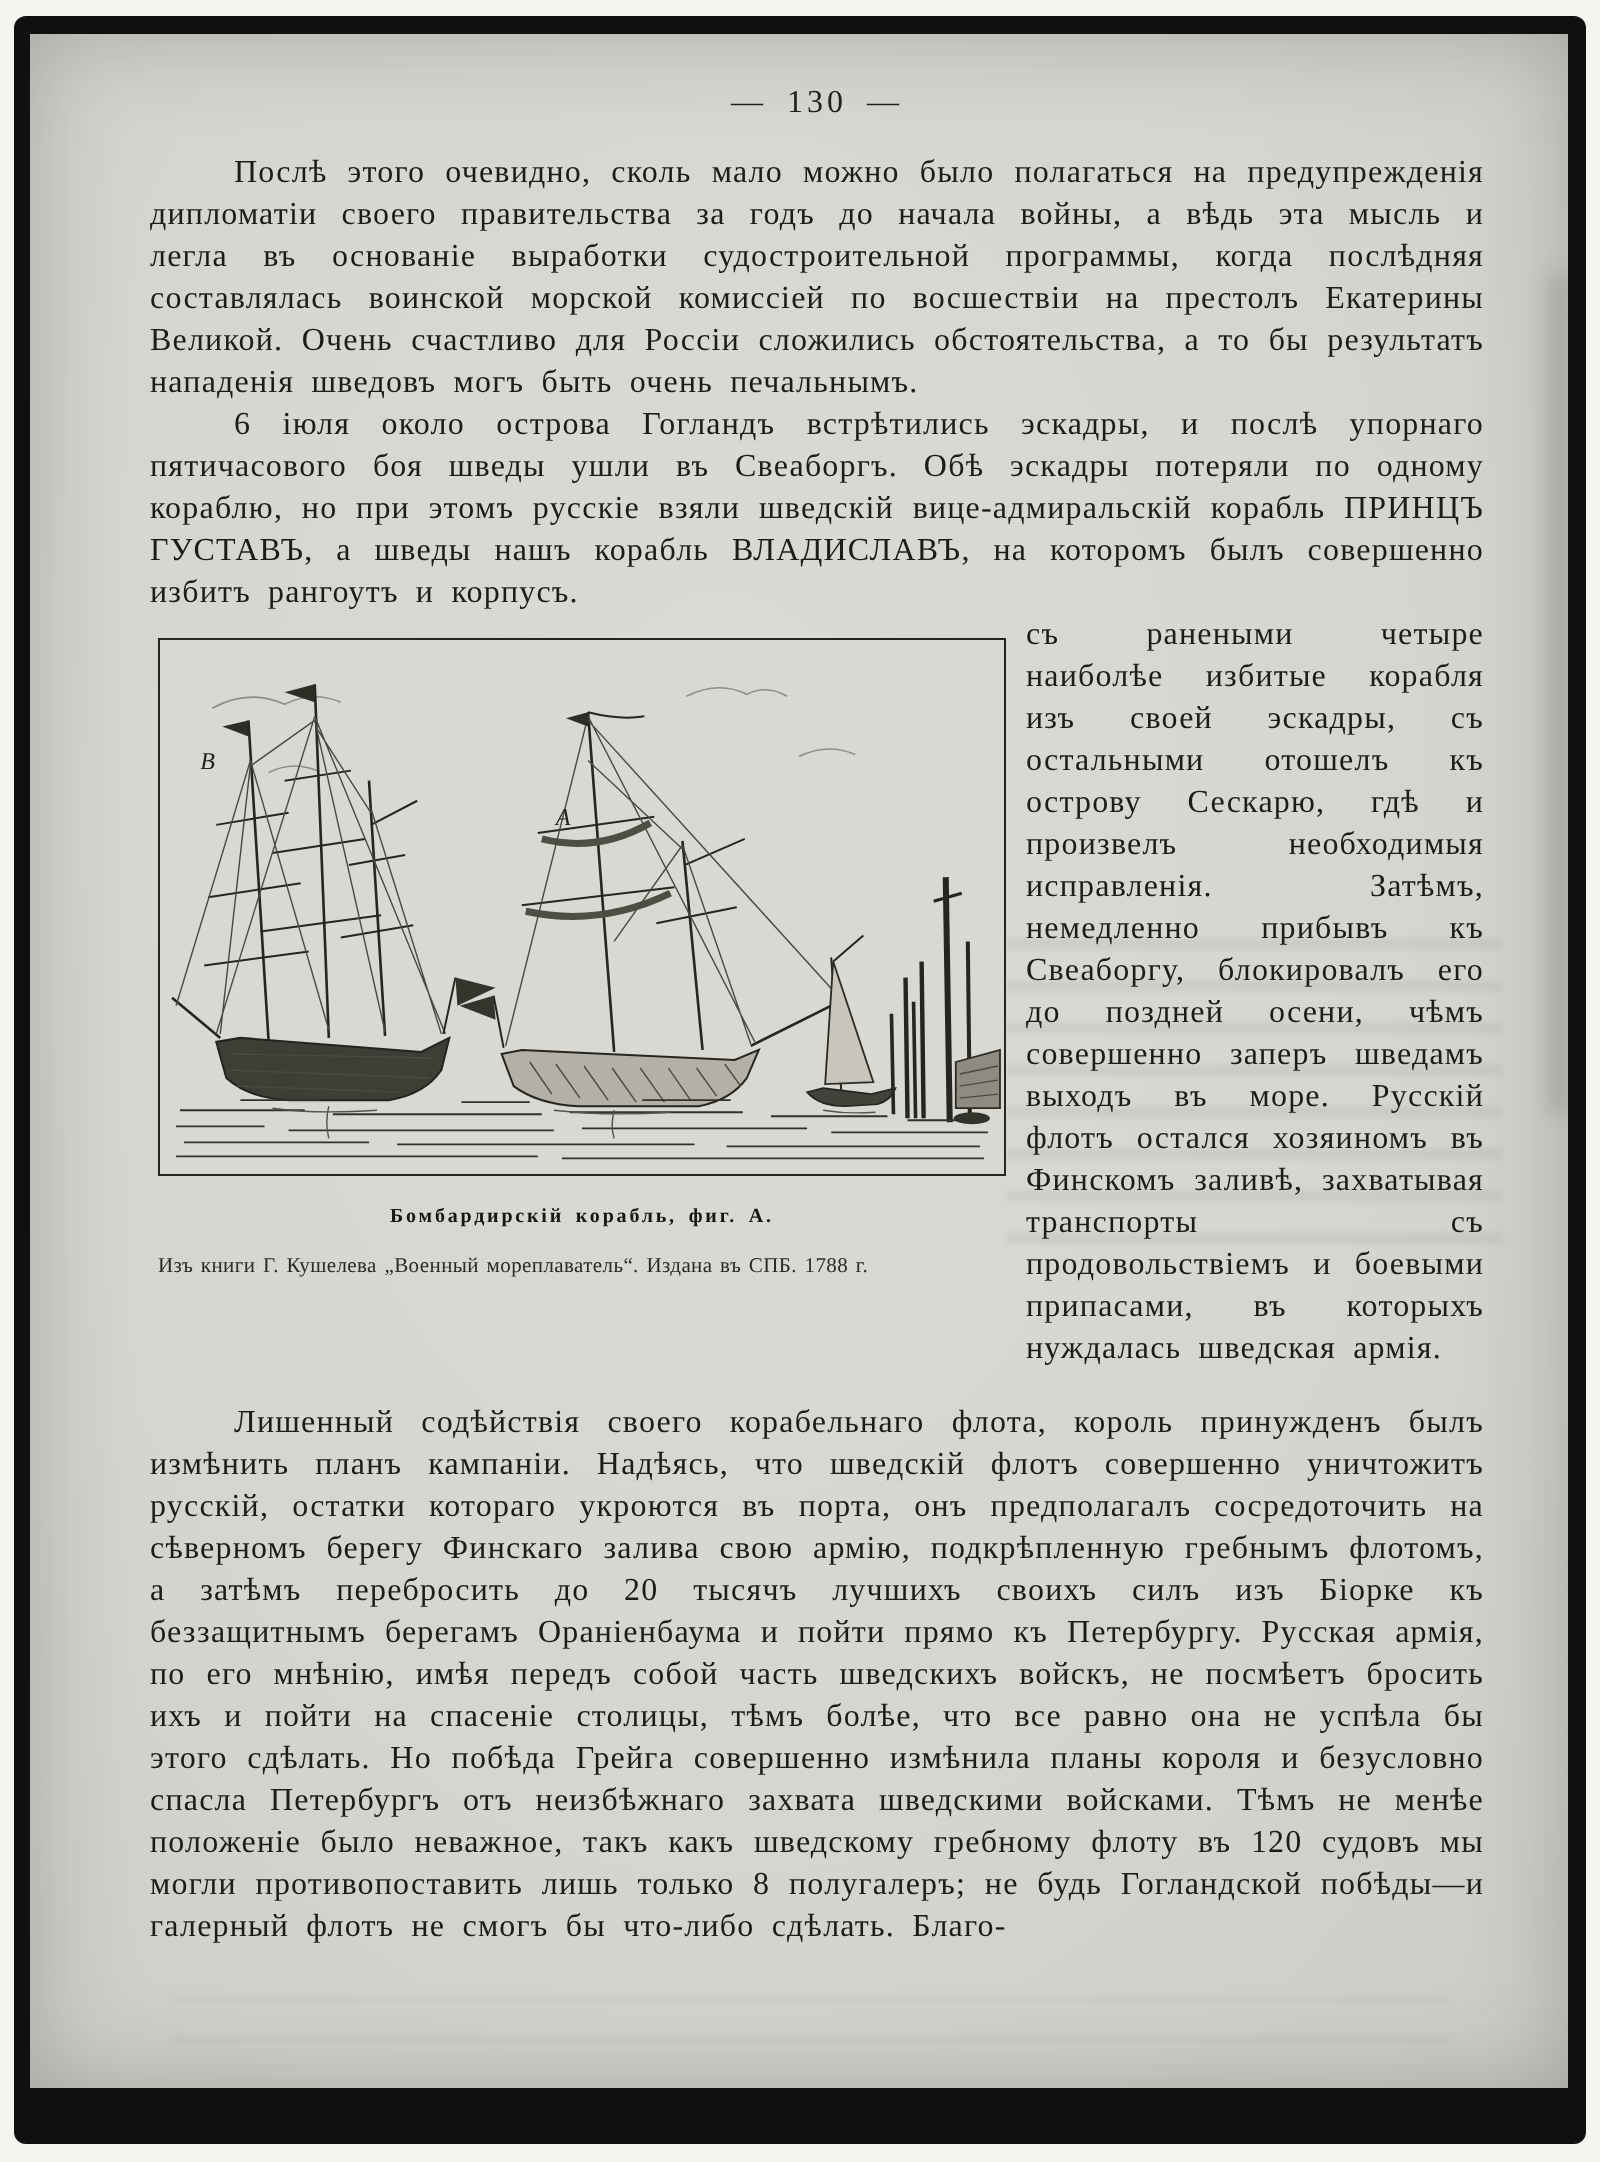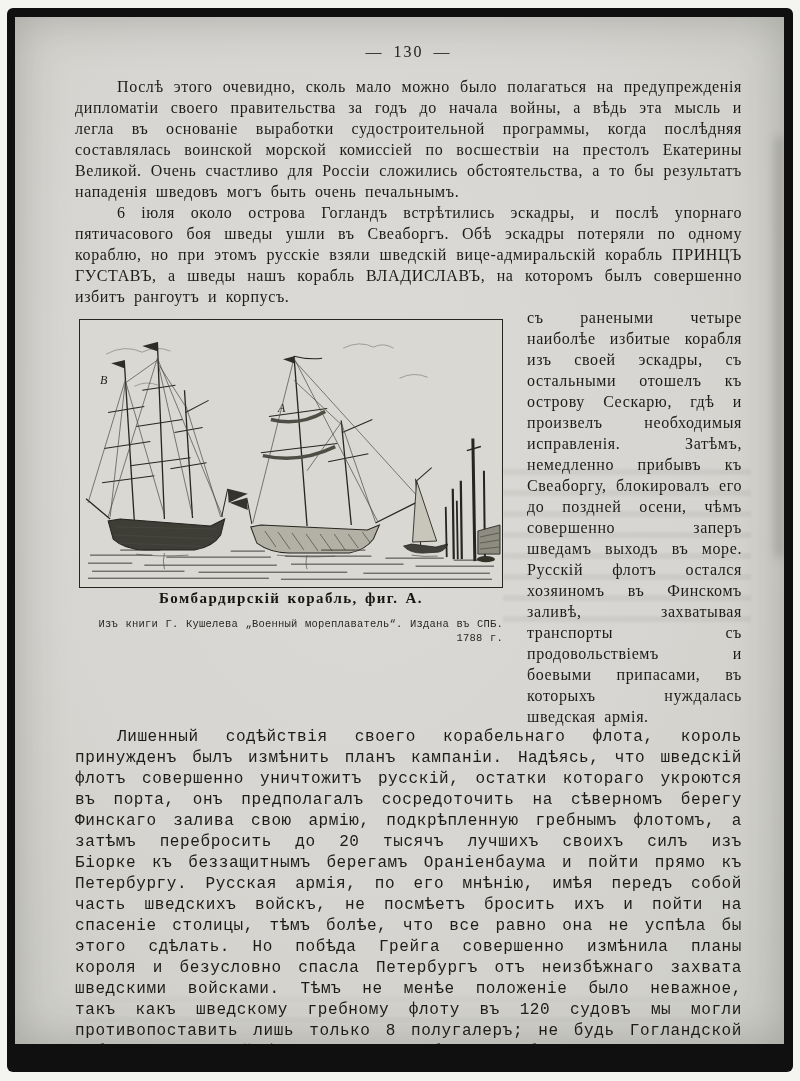--- a/index.html
+++ b/index.html
@@ -33,31 +33,31 @@
   }
   .para { text-indent:42px; }
   .para-lead { text-align-last:justify; }
   .fig-row { display:flex; align-items:flex-start; }
   .figure { width:424px; flex:0 0 424px; margin:12px 10px 0 4px; }
   .engraving {
     border:1.5px solid #26251f; background:#d9d8d3;
   }
   .engraving svg { display:block; width:100%; height:auto; }
   .fig-title {
-    text-align:center; font-weight:bold; font-size:15px;
-    letter-spacing:1.4px; color:#171611;
+    text-align:center; font-weight:bold; font-size:10px;
+    letter-spacing:1.4px; margin-top:10px; color:#171611;
     word-spacing:2px;
   }
   .fig-src {
-    text-align:right; font-size:10.5px; line-height:14px;
-    letter-spacing:0.2px; word-spacing:1px; color:#2a2924;font-family:Liberation Mono, monospace;
+    text-align:left; font-size:10.5px; line-height:14px;
+    letter-spacing:0.2px; word-spacing:1px; color:#2a2924;
   }
   .fig-src.first { margin-top:8px; }
-  .wrap-para { flex:1 1 auto; text-indent:0; margin-left:14px; }
-  .para-last { margin-top:0;font-family:Liberation Mono, monospace; }
+  .wrap-para { flex:1 1 auto; text-indent:0; margin-left:0; }
+  .para-last { margin-top:16px; }
   .bleed {
     position:absolute; pointer-events:none;
     filter:blur(1.3px); opacity:0.55;
   }
   .bleed-1 {
     left:488px; top:452px; width:248px; height:165px;
     background:repeating-linear-gradient(to bottom,
       rgba(104,102,94,0.16) 0 6px, rgba(0,0,0,0) 6px 21px);
   }
   .bleed-2 {

